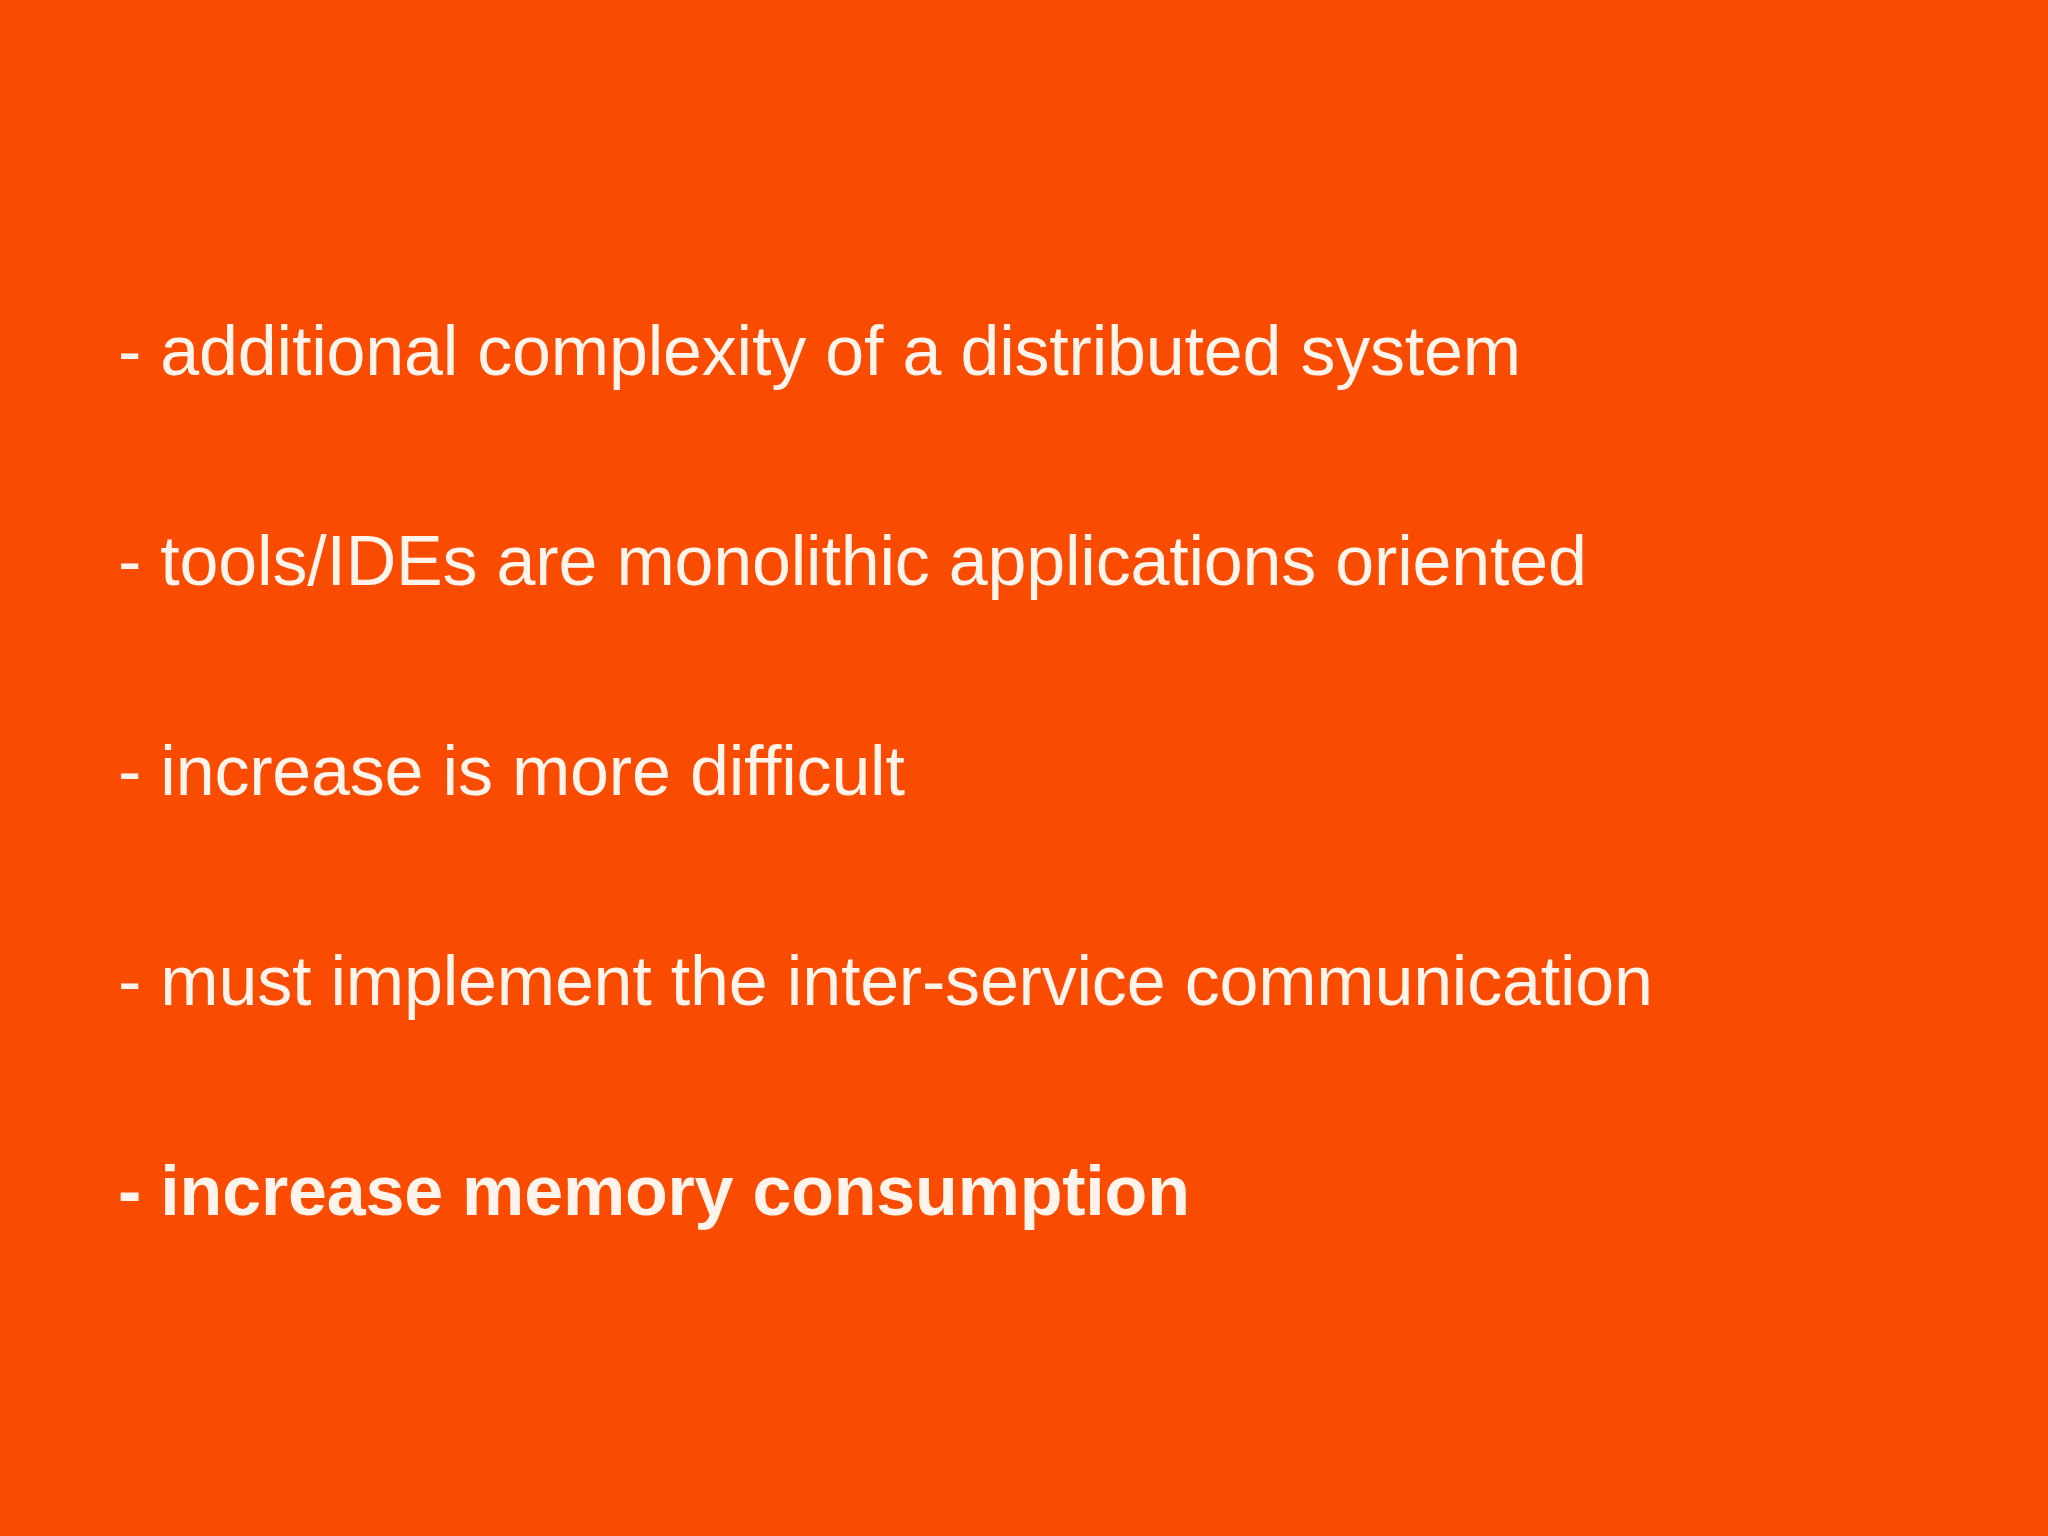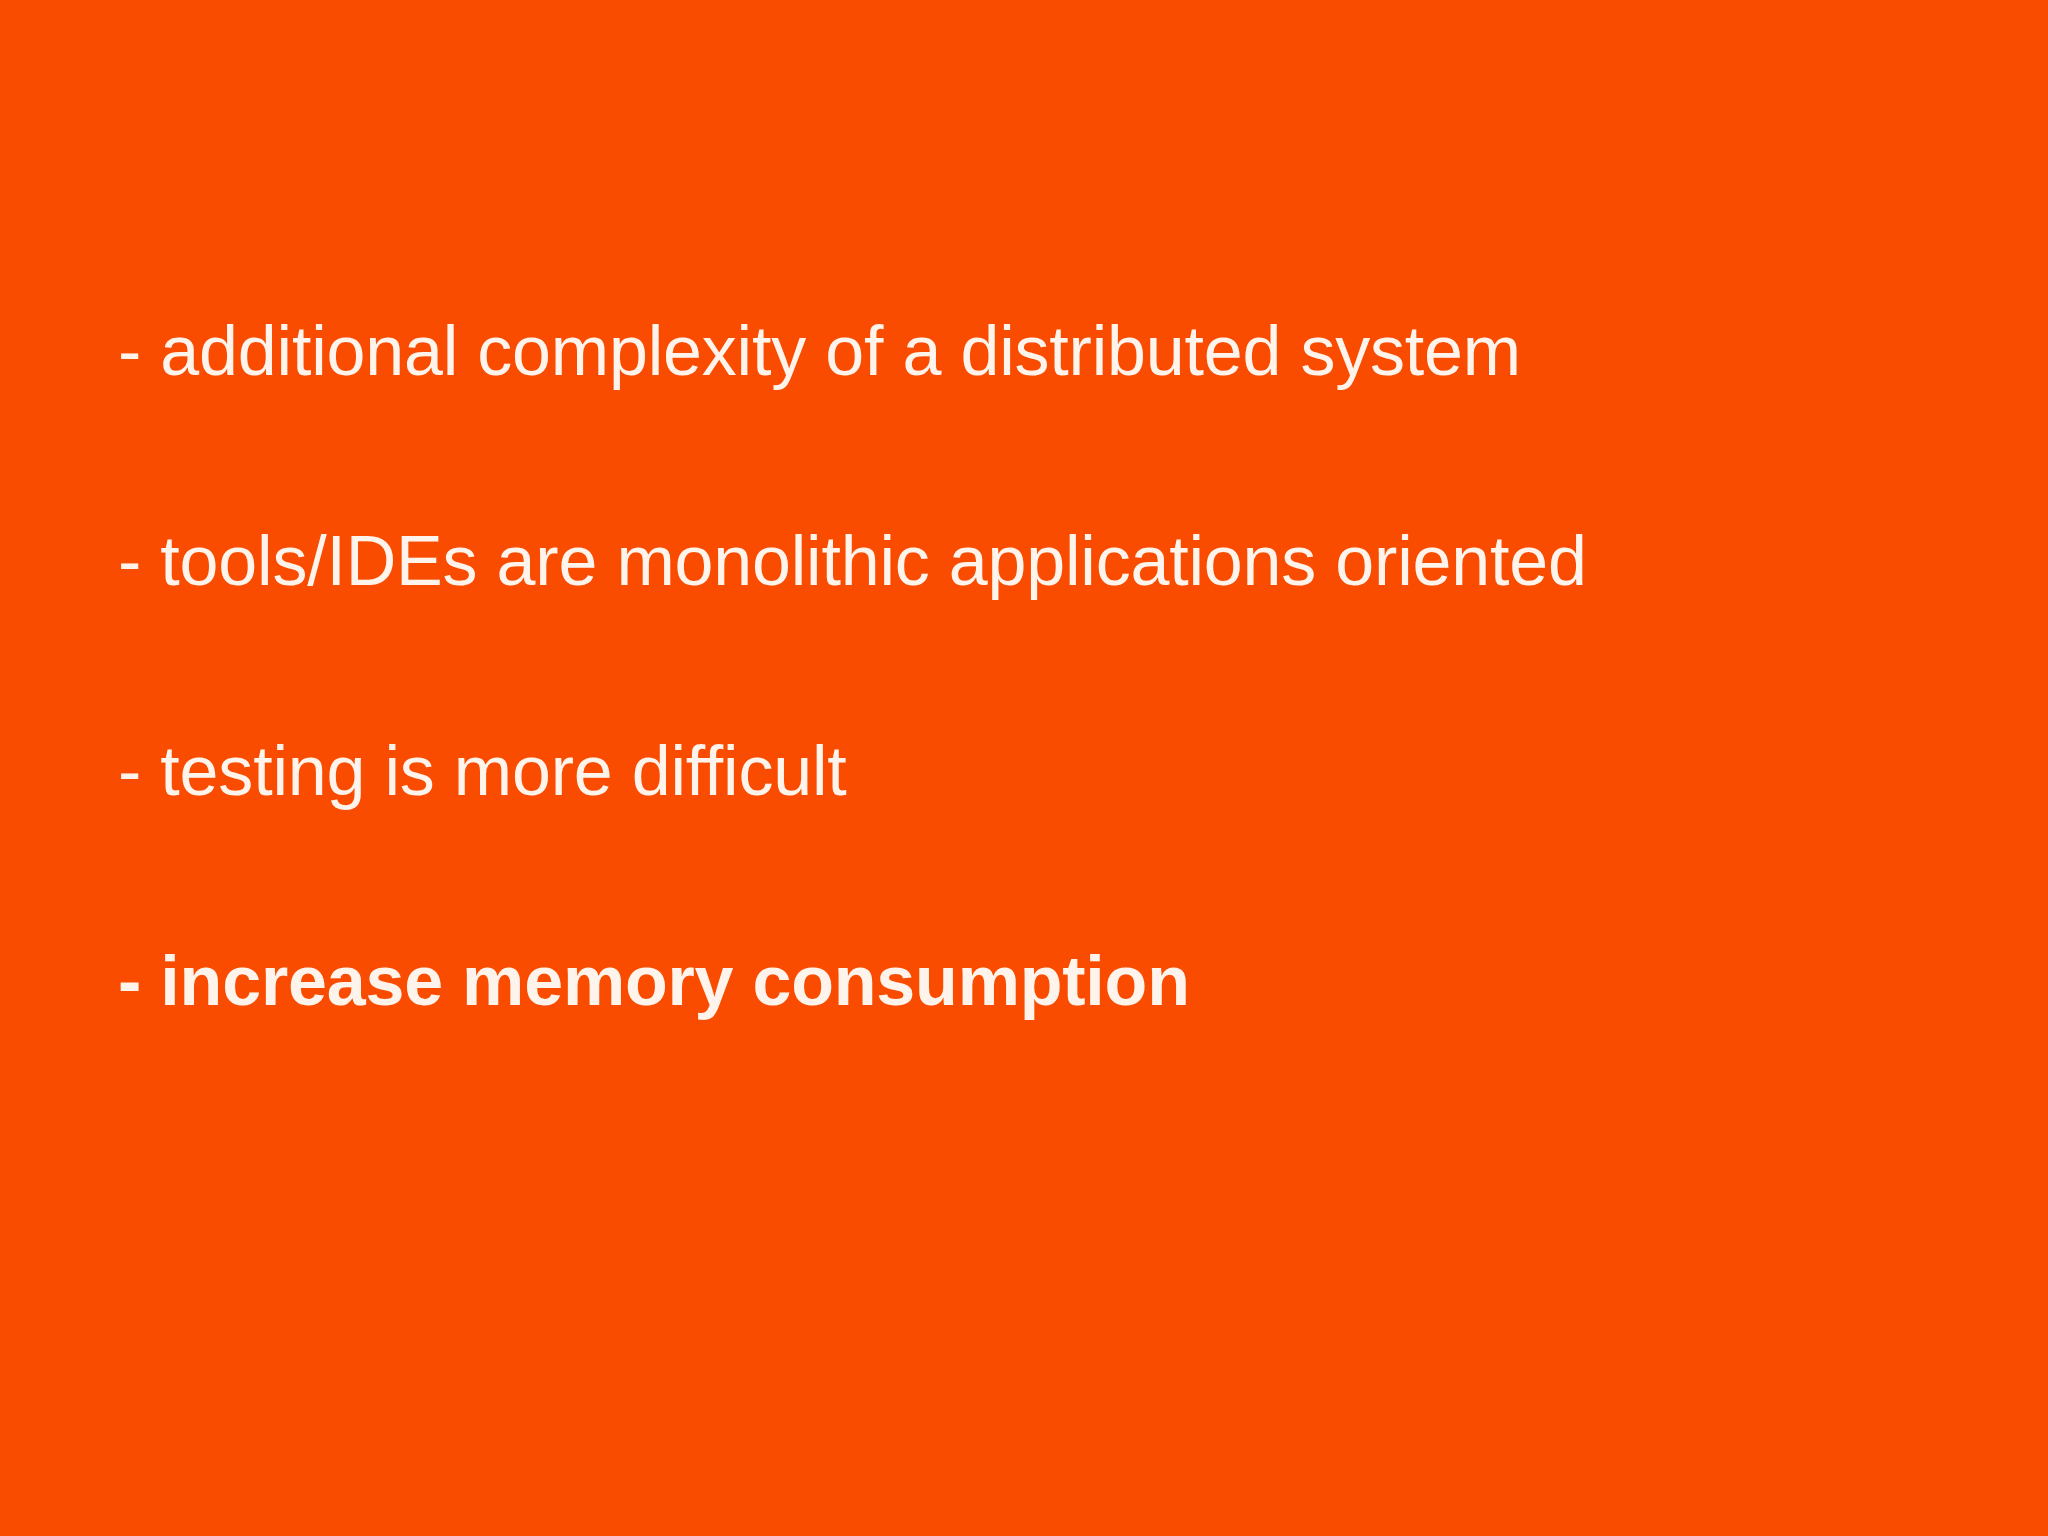--- a/index.html
+++ b/index.html
@@ -63,23 +63,26 @@
 
     <li class="bullet-line">
       <span class="bullet-text" style="color: rgb(255, 244, 236);">- additional complexity of a distributed system</span>
     </li>
 
     <li class="bullet-line">
       <span class="bullet-text" style="color: rgb(255, 244, 236); text-align: right;">- tools/IDEs are monolithic applications oriented</span>
     </li>
 
     <li class="bullet-line">
-      <span class="bullet-text" style="color: rgb(255, 244, 236);">- testing is more difficult</span>
+      <span class="bullet-text" style="color: rgb(255, 244, 236);">- increase is more difficult</span>
     </li>
 
+    <li class="bullet-line">
+      <span class="bullet-text" style="color: rgb(255, 244, 236);">- must implement the inter-service communication</span>
+    </li>
 
     <li class="bullet-line">
       <span class="bullet-text" style="color: rgb(255, 244, 236); font-weight: bold;">- increase memory consumption</span>
     </li>
 
   </ul>
 
 </div>
 
 </body></html>

